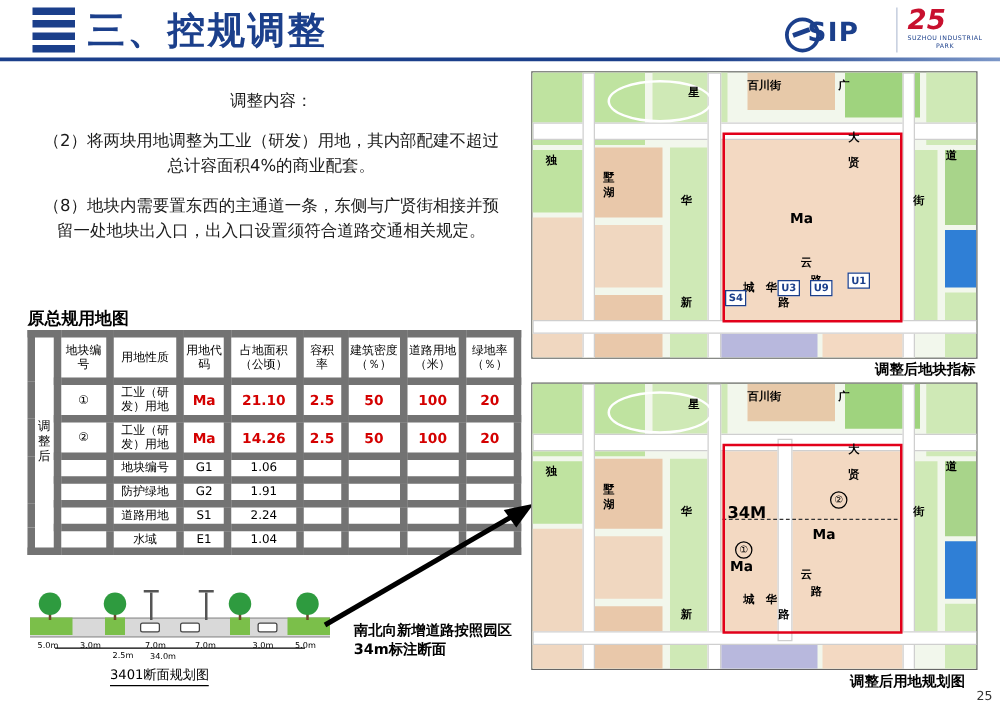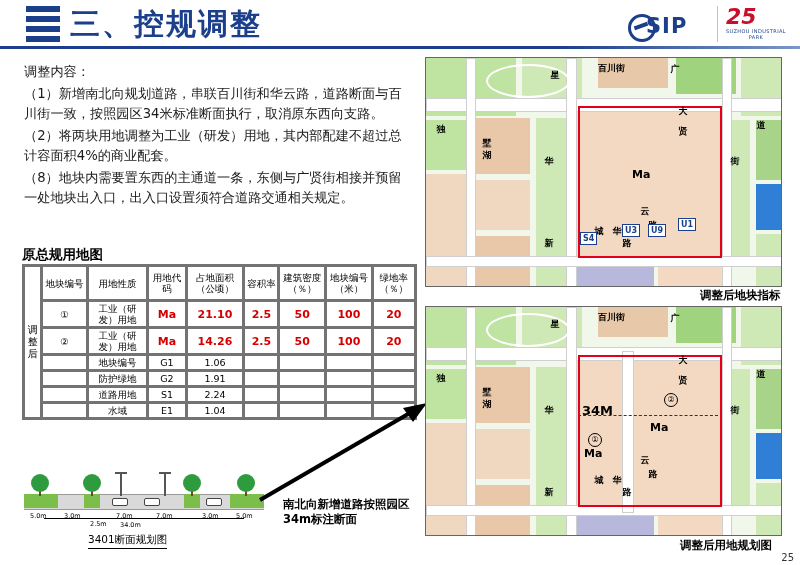--- a/index.html
+++ b/index.html
@@ -57,34 +57,34 @@
     font-style:italic;
   }
   .logo-sub{
     position:absolute;left:4px;top:22px;font-size:5px;color:#1b3f8b;letter-spacing:.4px;
   }
   
   .body-text{
     position:absolute;left:22px;top:60px;width:390px;
     font-size:13.2px;line-height:20px;color:#1b1b1b;
   }
-  .body-text p{margin:2px;}
+  .body-text p{margin:12px;text-align:center;}
   
   .tbl-caption{
     position:absolute;left:22px;top:246px;
     font-size:13.5px;font-weight:bold;color:#000;
   }
   
   .tbl{
     position:absolute;left:22px;top:264px;width:395px;
     border-collapse:collapse;
     font-size:9.5px;color:#000;
   }
   .tbl td,.tbl th{
-    border:3px solid #737373;text-align:center;vertical-align:middle;
+    border:6px solid #737373;text-align:center;vertical-align:middle;
     padding:1px 1px;line-height:11px;
   }
   .tbl th{font-weight:normal;height:30px;}
   .tbl .rowh{height:24px;}
   .tbl .red{color:#d40000;font-weight:bold;font-size:11px;}
   .tbl .sidecell{width:14px;font-size:10px;line-height:12px;}
   
   .section-box{
     position:absolute;left:24px;top:468px;width:240px;height:62px;
   }
@@ -161,37 +161,36 @@
     </div>
     <div class="logo-right">
       <div class="logo-25">25</div>
       <div class="logo-sub">SUZHOU INDUSTRIAL PARK</div>
     </div>
   </div>
 </div>
 
 <div class="body-text">
   <p>调整内容：</p>
-  <p>（1）新增南北向规划道路，串联百川街和华云路，道路断面与百川街一致，按照园区34米标准断面执行，取消原东西向支路。</p>
   <p>（2）将两块用地调整为工业（研发）用地，其内部配建不超过总计容面积4%的商业配套。</p>
   <p>（8）地块内需要置东西的主通道一条，东侧与广贤街相接并预留一处地块出入口，出入口设置须符合道路交通相关规定。</p>
 </div>
 
 <div class="tbl-caption">原总规用地图</div>
 <table class="tbl">
   <tbody>
       <tr>
     <th rowspan="7" class="sidecell">调整后</th>
     <th style="width:46px">地块编号</th>
     <th style="width:62px">用地性质</th>
     <th style="width:36px">用地代码</th>
     <th style="width:56px">占地面积（公顷）</th>
     <th style="width:32px">容积率</th>
     <th style="width:44px">建筑密度（％）</th>
-    <th style="width:44px">地块编号（米）</th>
+    <th style="width:44px">道路用地（米）</th>
     <th style="width:40px">绿地率（％）</th>
   </tr>
   <tr class="rowh">
     <td>①</td>
     <td>工业（研发）用地</td>
     <td class="red">Ma</td>
     <td class="red">21.10</td>
     <td class="red">2.5</td>
     <td class="red">50</td>
     <td class="red">100</td>

